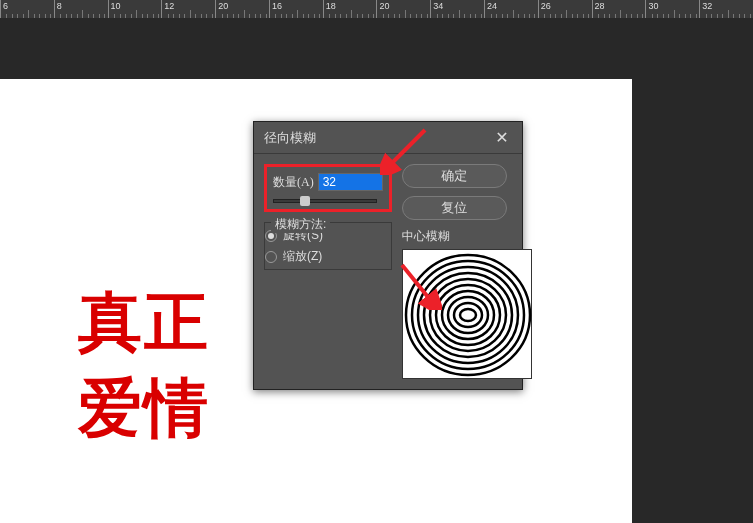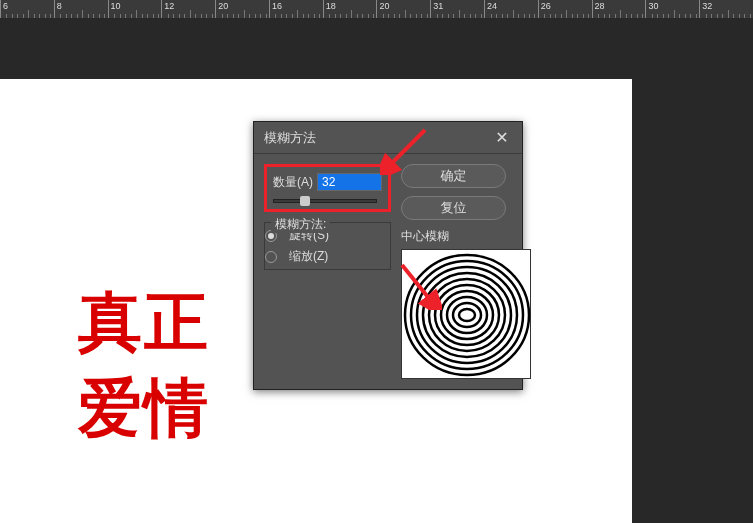--- a/index.html
+++ b/index.html
@@ -119,20 +119,21 @@
     }
     .amount-row {
       display: flex;
       align-items: center;
       gap: 4px;
     }
     .amount-label {
       color: #ddd;
       font-size: 12px;
       white-space: nowrap;
+      font-family: Liberation Serif, serif;
     }
     .amount-input {
       width: 65px;
       height: 18px;
       background: #333;
       border: 1px solid #666;
       color: #fff;
       font-size: 12px;
       padding: 0 4px;
     }
@@ -185,21 +186,21 @@
       top: -7px;
       left: 6px;
       background: #535353;
       padding: 0 4px;
       color: #ddd;
       font-size: 12px;
     }
     .radio-row {
       display: flex;
       align-items: center;
-      gap: 12px;
+      gap: 6px;
       margin: 4px 0;
       color: #ddd;
       font-size: 12px;
       cursor: pointer;
     }
     .radio {
       width: 12px;
       height: 12px;
       border: 1px solid #999;
       border-radius: 50%;
@@ -337,21 +338,21 @@
       <div class="ruler-tick" style="left: 10.9927px; height: 4px;"></div>
       <div class="ruler-tick" style="left: 16.4891px; height: 4px;"></div>
       <div class="ruler-tick" style="left: 21.9854px; height: 4px;"></div>
       <div class="ruler-tick" style="left: 27.4818px; height: 8px;"></div>
       <div class="ruler-tick" style="left: 32.9781px; height: 4px;"></div>
       <div class="ruler-tick" style="left: 38.4745px; height: 4px;"></div>
       <div class="ruler-tick" style="left: 43.9708px; height: 4px;"></div>
       <div class="ruler-tick" style="left: 49.4672px; height: 4px;"></div>
     </div>
     <div class="ruler-mark" style="width: 54.9635px;">
-      <span>31</span>
+      <span>34</span>
       <div class="ruler-tick" style="left: 5.49635px; height: 4px;"></div>
       <div class="ruler-tick" style="left: 10.9927px; height: 4px;"></div>
       <div class="ruler-tick" style="left: 16.4891px; height: 4px;"></div>
       <div class="ruler-tick" style="left: 21.9854px; height: 4px;"></div>
       <div class="ruler-tick" style="left: 27.4818px; height: 8px;"></div>
       <div class="ruler-tick" style="left: 32.9781px; height: 4px;"></div>
       <div class="ruler-tick" style="left: 38.4745px; height: 4px;"></div>
       <div class="ruler-tick" style="left: 43.9708px; height: 4px;"></div>
       <div class="ruler-tick" style="left: 49.4672px; height: 4px;"></div>
     </div>
@@ -439,21 +440,21 @@
   <defs>
       <marker id="ah2" markerWidth="10" markerHeight="10" refX="2" refY="3" orient="auto">
         <path d="M0,0 L0,6 L8,3 z" fill="#ec2129"></path>
       </marker>
     </defs>
   <line x1="5" y1="5" x2="35" y2="42" stroke="#ec2129" stroke-width="4" marker-end="url(#ah2)"></line>
 </svg>
 
 <div class="dialog">
   <div class="dialog-title">
-    <span class="dialog-title-text">模糊方法</span>
+    <span class="dialog-title-text">径向模糊</span>
     <span class="close-btn">✕</span>
   </div>
   <div class="dialog-body">
     <div class="left-col">
       <div class="amount-box">
         <div class="amount-row">
           <span class="amount-label">数量(A)</span>
           <input class="amount-input selected" value="32" style="">
         </div>
         <div class="slider-track">

